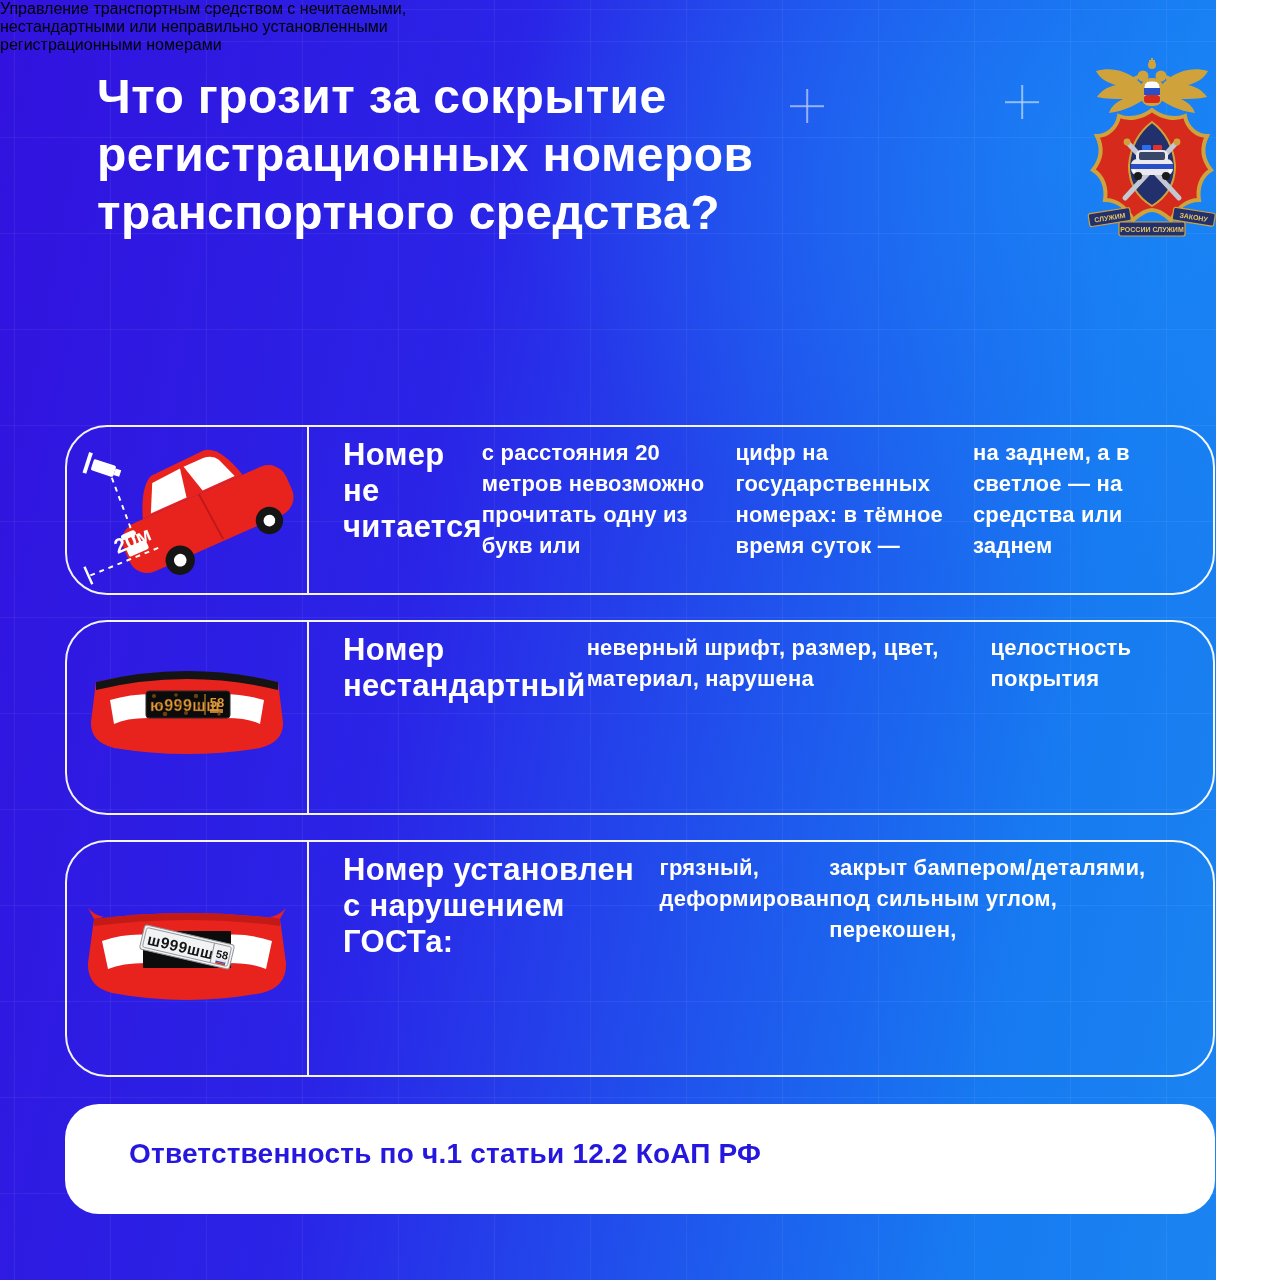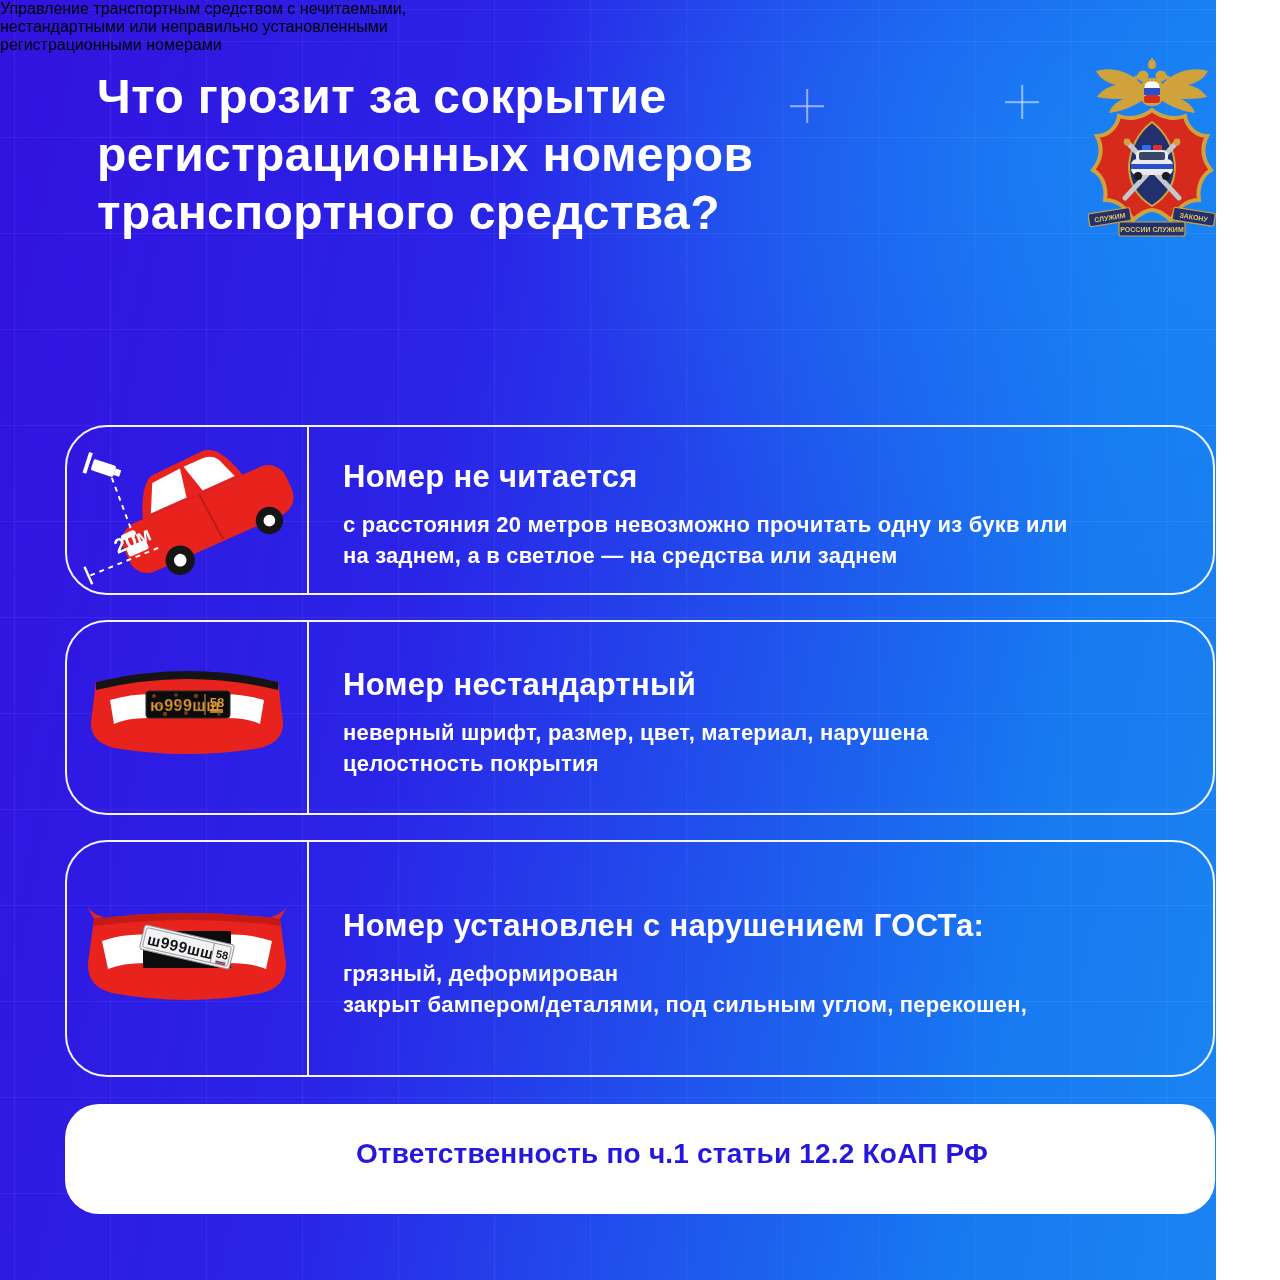--- a/index.html
+++ b/index.html
@@ -24,28 +24,28 @@
 
   .title { position:absolute; left:97px; top:68px; margin:0; color:#fff;
     font-size:48px; line-height:58px; font-weight:700; letter-spacing:.4px; }
   .subtitle { position:absolute; left:97px; top:280px; margin:0; color:#fff;
     font-size:30px; line-height:39px; font-weight:600; letter-spacing:.2px; }
 
   .card { position:absolute; left:65px; width:1150px; box-sizing:border-box;
     border:2px solid rgba(255,255,255,.95); border-radius:42px; display:flex; }
   .card-illu { flex:0 0 240px; width:240px; border-right:2px solid rgba(255,255,255,.95);
     display:flex; align-items:center; justify-content:center; }
-  .card-text { flex:1; display:flex; flex-direction:column; justify-content:center;
+  .card-text { flex:1; display:flex; flex-direction:row; justify-content:center;
     padding:10px 46px 0 34px; color:#fff; }
   .card-text h2 { margin:0 0 14px; font-size:31px; font-weight:800; letter-spacing:.3px; }
   .card-text .line { margin:0; font-size:22px; line-height:31px; font-weight:700; letter-spacing:.2px; }
 
   .footer-card { position:absolute; left:65px; top:1104px; width:1150px; height:110px;
     background:#fff; border-radius:34px; box-sizing:border-box;
-    display:flex; flex-direction:column; justify-content:center; padding-left:64px; color:#2517dd;text-align:center; }
+    display:flex; flex-direction:column; justify-content:center; padding-left:64px; color:#2517dd; }
   .footer-title { margin:0 0 10px; font-size:28px; font-weight:800; letter-spacing:.2px; }
   .footer-body { margin:0; font-size:25px; font-weight:600; }
 
   .emblem { position:absolute; left:1086px; top:56px; width:132px; height:188px; }
 </style>
 </head>
 <body>
 
 <div class="page">
   <div class="grid-overlay"></div>
@@ -153,20 +153,21 @@
         </g>
         <line x1="42" y1="52" x2="66" y2="116" stroke="#fff" stroke-width="2" stroke-dasharray="5 5"></line>
         <line x1="20" y1="152" x2="94" y2="122" stroke="#fff" stroke-width="2" stroke-dasharray="5 5"></line>
         <line x1="14" y1="143" x2="22" y2="161" stroke="#fff" stroke-width="2.5"></line>
         <text x="48" y="130" transform="rotate(-23 48 130)" font-size="21" font-weight="bold" fill="#fff">20м</text>
       </svg>
     </div>
     <div class="card-text">
       <h2>Номер не читается</h2>
       <p class="line">с расстояния 20 метров невозможно прочитать одну из букв или</p>
+      <p class="line">цифр на государственных номерах: в тёмное время суток —</p>
       <p class="line">на заднем, а в светлое — на средства или заднем</p>
     </div>
   </section>
 
   <section class="card" style="top:620px; height:195px;">
     <div class="card-illu">
       <svg width="238" height="164" viewBox="0 0 238 164">
         <path d="M28,46 Q119,26 210,46 L215,86 Q216,106 192,112 Q119,124 46,112 Q22,106 23,86 Z" fill="#e8231e"></path>
         <path d="M28,46 Q119,24 210,46 L210,54 Q119,32 28,54 Z" fill="#141414"></path>
         <path d="M42,64 Q62,58 84,58 L80,82 Q58,82 46,88 Z" fill="#fff"></path>

